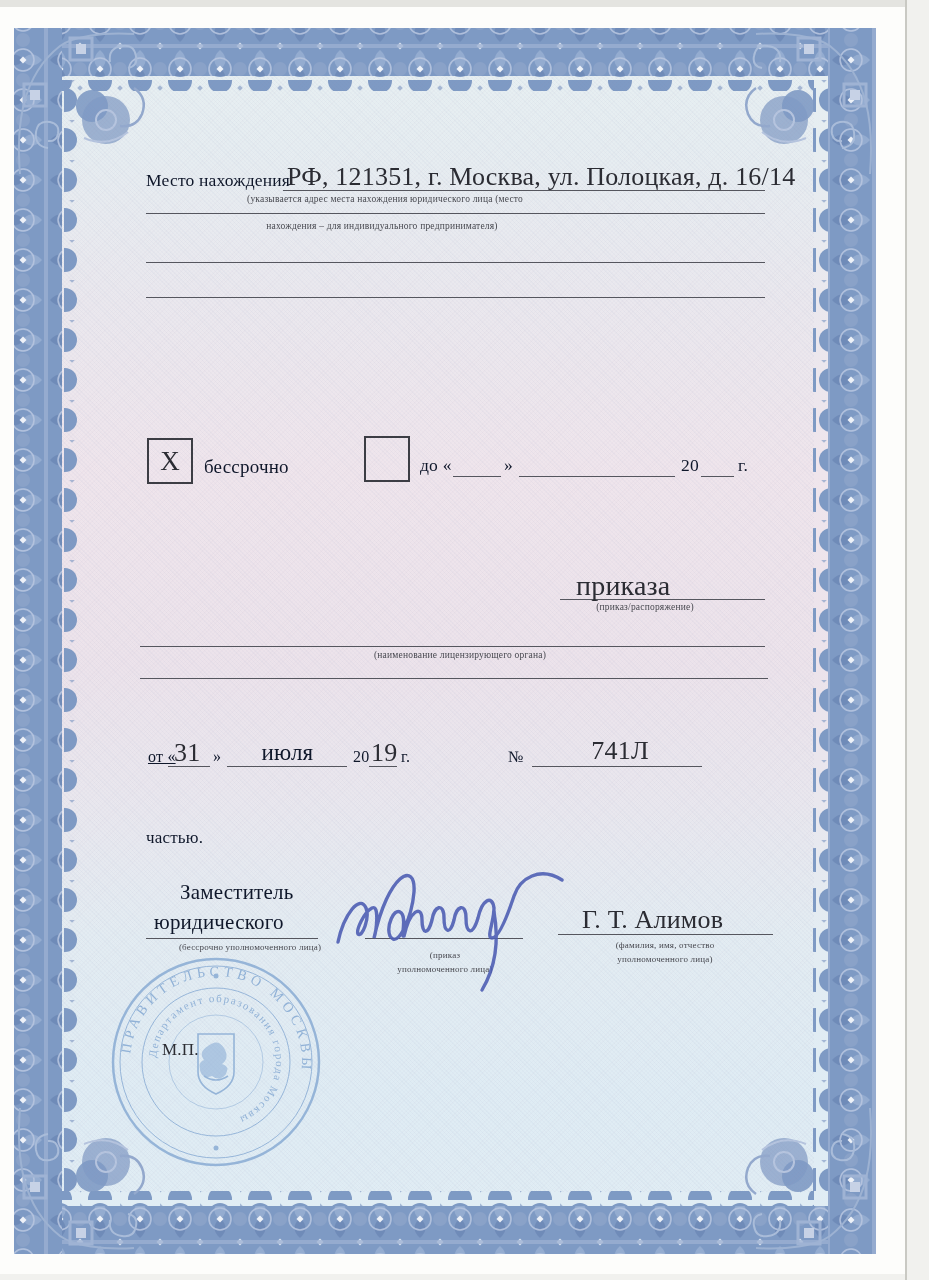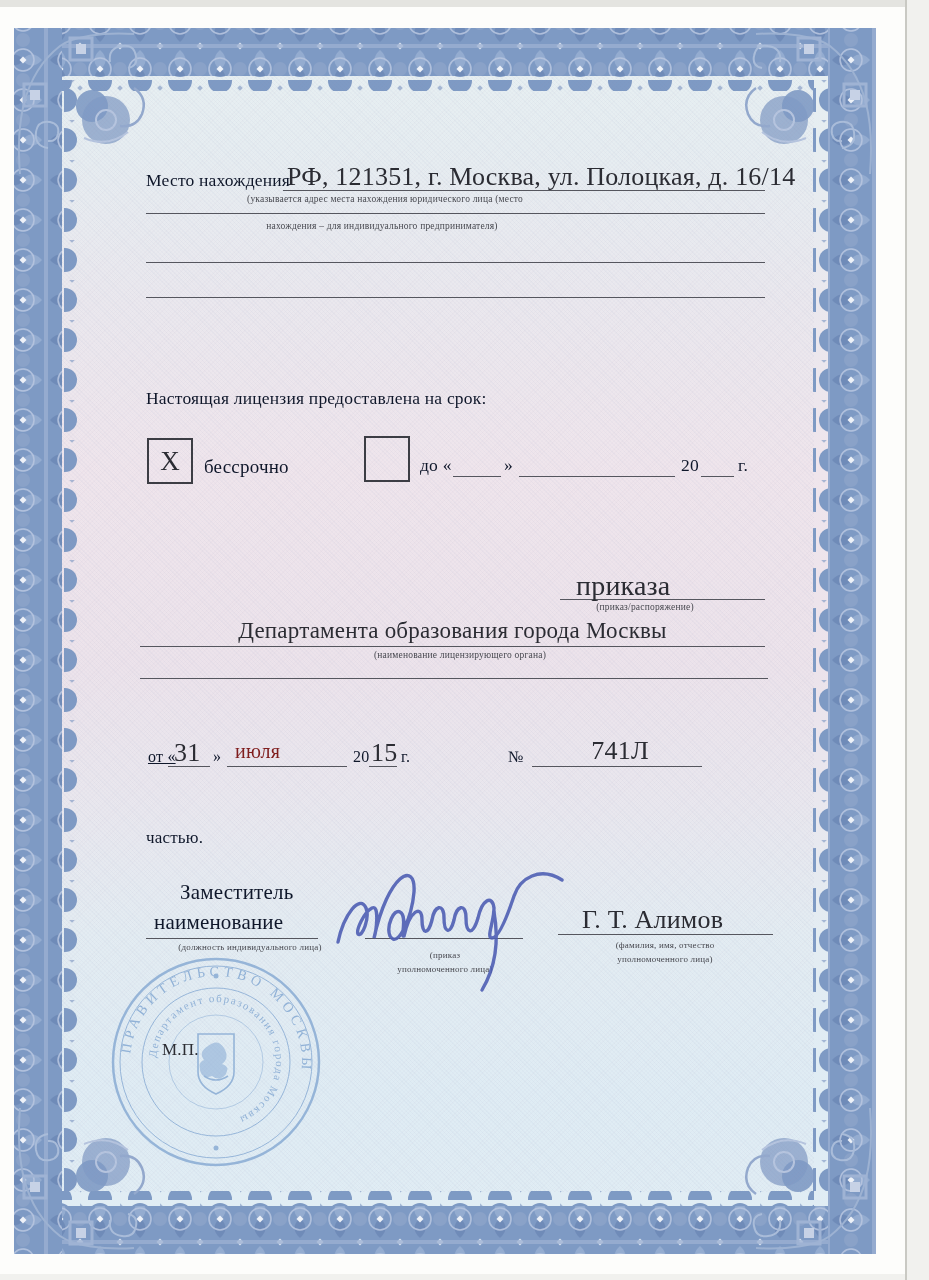--- a/index.html
+++ b/index.html
@@ -128,62 +128,60 @@
 
   <div class="t body-txt" style="left:146px;top:170px;">Место нахождения</div>
   <div class="t big" style="left:287px;top:162px;">РФ, 121351, г. Москва, ул. Полоцкая, д. 16/14</div>
   <div class="rule" style="left:283px;top:190px;width:482px;"></div>
   <div class="cap" style="left:235px;top:194px;width:300px;">(указывается адрес места нахождения юридического лица (место</div>
   <div class="rule" style="left:146px;top:213px;width:619px;"></div>
   <div class="cap" style="left:232px;top:221px;width:300px;">нахождения – для индивидуального предпринимателя)</div>
   <div class="rule" style="left:146px;top:262px;width:619px;"></div>
   <div class="rule" style="left:146px;top:297px;width:619px;"></div>
 
-  <div class="t body-txt" style="left:146px;top:388px;">Настоящая лицензия предоставлена на срок:</div>
   <div class="cb" style="left:147px;top:438px;">
     <span>X</span>
   </div>
   <div class="t" style="left:204px;top:456px;font-size:19px;">бессрочно</div>
   <div class="cb" style="left:364px;top:436px;"></div>
   <div class="t body-txt" style="left:420px;top:455px;">до «</div>
   <div class="rule" style="left:453px;top:476px;width:48px;"></div>
   <div class="t body-txt" style="left:504px;top:455px;">»</div>
   <div class="rule" style="left:519px;top:476px;width:156px;"></div>
   <div class="t body-txt" style="left:681px;top:455px;">20</div>
   <div class="rule" style="left:701px;top:476px;width:33px;"></div>
   <div class="t body-txt" style="left:738px;top:455px;">г.</div>
 
   <div class="t big" style="left:576px;top:570px;font-size:28px;">приказа</div>
   <div class="rule" style="left:560px;top:599px;width:205px;"></div>
   <div class="cap" style="left:545px;top:602px;width:200px;">(приказ/распоряжение)</div>
-  <div class="t big" style="left:140px;top:618px;width:625px;text-align:center;font-size:23px;">Департамента образования города Москвы</div>
   <div class="rule" style="left:140px;top:646px;width:625px;"></div>
   <div class="cap" style="left:310px;top:650px;width:300px;">(наименование лицензирующего органа)</div>
   <div class="rule" style="left:140px;top:678px;width:628px;"></div>
 
   <div class="t" style="left:148px;top:748px;font-size:16px;text-decoration:underline;">от «</div>
   <div class="t big" style="left:174px;top:738px;">31</div>
   <div class="rule" style="left:168px;top:766px;width:42px;"></div>
   <div class="t" style="left:213px;top:748px;font-size:16px;">»</div>
-  <div class="t" style="left:235px;top:740px;width:105px;font-size:20px;color:#7f1d1d;">июля</div>
+  <div class="t" style="left:235px;top:740px;width:105px;text-align:center;font-size:23px;color:#0f172a;">июля</div>
   <div class="rule" style="left:227px;top:766px;width:120px;"></div>
   <div class="t" style="left:353px;top:748px;font-size:16px;">20</div>
-  <div class="t big" style="left:371px;top:738px;">15</div>
+  <div class="t big" style="left:371px;top:738px;">19</div>
   <div class="rule" style="left:369px;top:766px;width:28px;"></div>
   <div class="t" style="left:401px;top:748px;font-size:16px;">г.</div>
   <div class="t" style="left:508px;top:748px;font-size:16px;">№</div>
   <div class="t big" style="left:540px;top:736px;width:160px;text-align:center;">741Л</div>
   <div class="rule" style="left:532px;top:766px;width:170px;"></div>
 
   <div class="t" style="left:146px;top:828px;font-size:17px;">частью.</div>
 
   <div class="t" style="left:180px;top:880px;font-size:21px;">Заместитель</div>
-  <div class="t" style="left:154px;top:910px;font-size:21px;">наименование</div>
+  <div class="t" style="left:154px;top:910px;font-size:21px;">юридического</div>
   <div class="rule" style="left:146px;top:938px;width:172px;"></div>
-  <div class="cap" style="left:140px;top:942px;width:220px;font-size:9px;">(должность индивидуального лица)</div>
+  <div class="cap" style="left:140px;top:942px;width:220px;font-size:9px;">(бессрочно уполномоченного лица)</div>
 
   <div class="rule" style="left:365px;top:938px;width:158px;"></div>
   <div class="cap" style="left:370px;top:950px;width:150px;font-size:9px;">(приказ</div>
   <div class="cap" style="left:355px;top:964px;width:180px;font-size:9px;">уполномоченного лица)</div>
 
   <div class="t big" style="left:582px;top:905px;">Г. Т. Алимов</div>
   <div class="rule" style="left:558px;top:934px;width:215px;"></div>
   <div class="cap" style="left:575px;top:940px;width:180px;font-size:9px;">(фамилия, имя, отчество</div>
   <div class="cap" style="left:575px;top:954px;width:180px;font-size:9px;">уполномоченного лица)</div>
 

